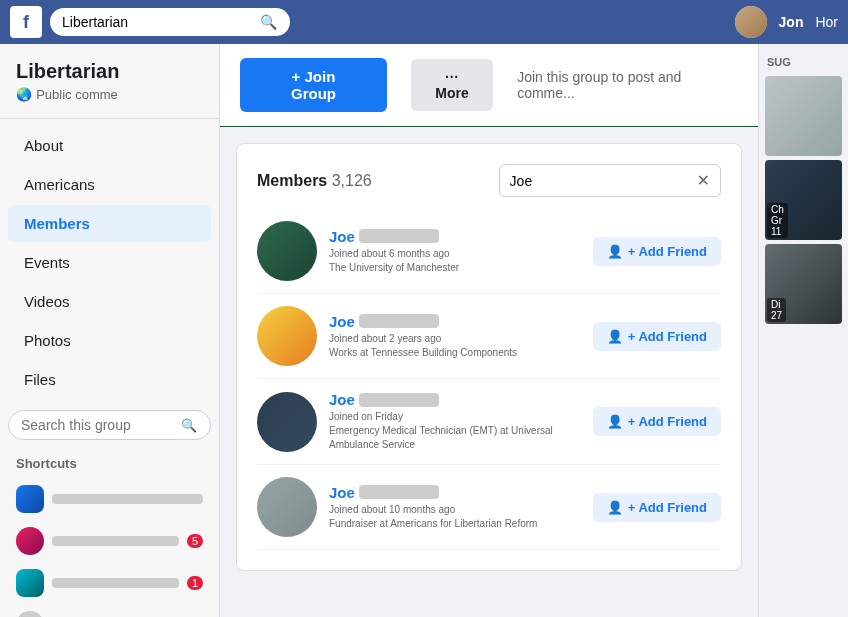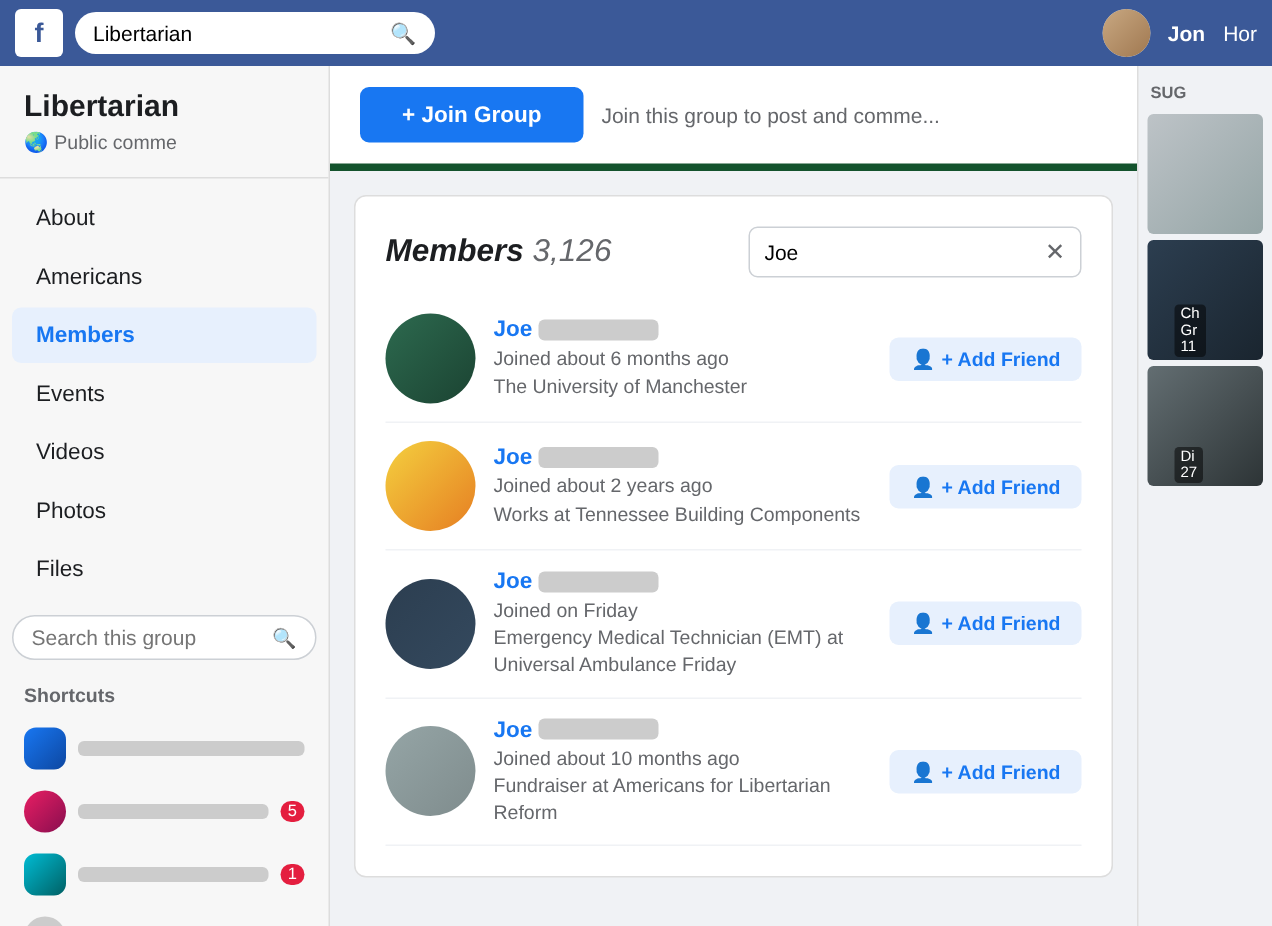--- a/index.html
+++ b/index.html
@@ -140,23 +140,23 @@
     
     .main-content {
       flex: 1;
       padding: 0;
       background: #f0f2f5;
     }
 
     
     .group-header-bar {
       background: white;
-      border-bottom: 5px solid #14532d;
+      border-bottom: 1px solid #14532d;
       padding: 14px 20px;
-      display: flex; align-items: center; gap: 12px;
+      display: flex; align-items: center; gap: 24px;
     }
     .join-btn {
       background: #1877f2;
       color: white;
       border: none;
       border-radius: 6px;
       padding: 10px 28px;
       font-size: 15px;
       font-weight: 600;
       cursor: pointer;
@@ -181,21 +181,21 @@
       margin: 16px;
       border-radius: 8px;
       border: 1px solid #ddd;
       padding: 20px;
     }
     .members-header {
       display: flex; align-items: center; justify-content: space-between;
       margin-bottom: 12px;
     }
     .members-title {
-      font-size: 21px; font-weight: bold; color: #1c1e21; font-style: italic;
+      font-size: 16px; font-weight: bold; color: #1c1e21;
     }
     .members-count { color: #65676b; font-weight: 400; }
     .members-search-box {
       display: flex; align-items: center;
       border: 1px solid #ccd0d5;
       border-radius: 6px;
       padding: 6px 10px;
       gap: 6px;
       min-width: 180px;
     }
@@ -233,21 +233,21 @@
       margin-bottom: 2px;
     }
     .member-name-highlight { color: #1877f2; }
     .member-name-rest {
       color: #1c1e21;
       background: #ccc;
       border-radius: 4px;
       width: 80px; height: 14px;
       display: inline-block;
     }
-    .member-detail { font-size: 13px; color: #65676b; line-height: 1.4; }
+    .member-detail { font-size: 10px; color: #65676b; line-height: 1.4; }
     .add-friend-btn {
       background: #e7f0fd;
       color: #1877f2;
       border: none;
       border-radius: 6px;
       padding: 7px 14px;
       font-size: 13px;
       font-weight: 600;
       cursor: pointer;
       white-space: nowrap;
@@ -284,21 +284,21 @@
       position: relative;
     }
     .suggested-item-dark {
       background: linear-gradient(135deg, #2c3e50, #1a252f);
     }
     .suggested-item-mid {
       background: linear-gradient(135deg, #636e72, #2d3436);
     }
     .suggested-badge {
       position: absolute;
-      bottom: 2px; left: 18px;
+      bottom: 2px; left: 2px;
       background: rgba(0,0,0,0.5);
       color: white;
       font-size: 10px;
       padding: 1px 4px;
       border-radius: 3px;
     }
   </style>
 </head>
 <body>
 
@@ -364,20 +364,23 @@
       </div>
     </div>
   </aside>
 
   <main class="main-content">
 
     <div class="group-header-bar">
       <button class="join-btn">
         <span>+ Join Group</span>
       </button>
+      <button class="more-btn">
+        <span>··· More</span>
+      </button>
       <span class="header-hint">Join this group to post and comme...</span>
     </div>
 
     <div class="members-panel">
       <div class="members-header">
         <div class="members-title">
           <span>Members</span>
           <span class="members-count"> <span>3,126</span></span>
         </div>
         <div class="members-search-box">
@@ -420,21 +423,21 @@
       </div>
 
       <div class="member-row">
         <div class="member-avatar av3"></div>
         <div class="member-info">
           <div class="member-name">
             <span class="member-name-highlight">Joe</span>
             <span class="member-name-rest"></span>
           </div>
           <div class="member-detail">Joined on Friday</div>
-          <div class="member-detail">Emergency Medical Technician (EMT) at Universal Ambulance Friday</div>
+          <div class="member-detail">Emergency Medical Technician (EMT) at Universal Ambulance Service</div>
         </div>
         <button class="add-friend-btn">
           <span>👤</span>
           <span>+ Add Friend</span>
         </button>
       </div>
 
       <div class="member-row">
         <div class="member-avatar av4"></div>
         <div class="member-info">

